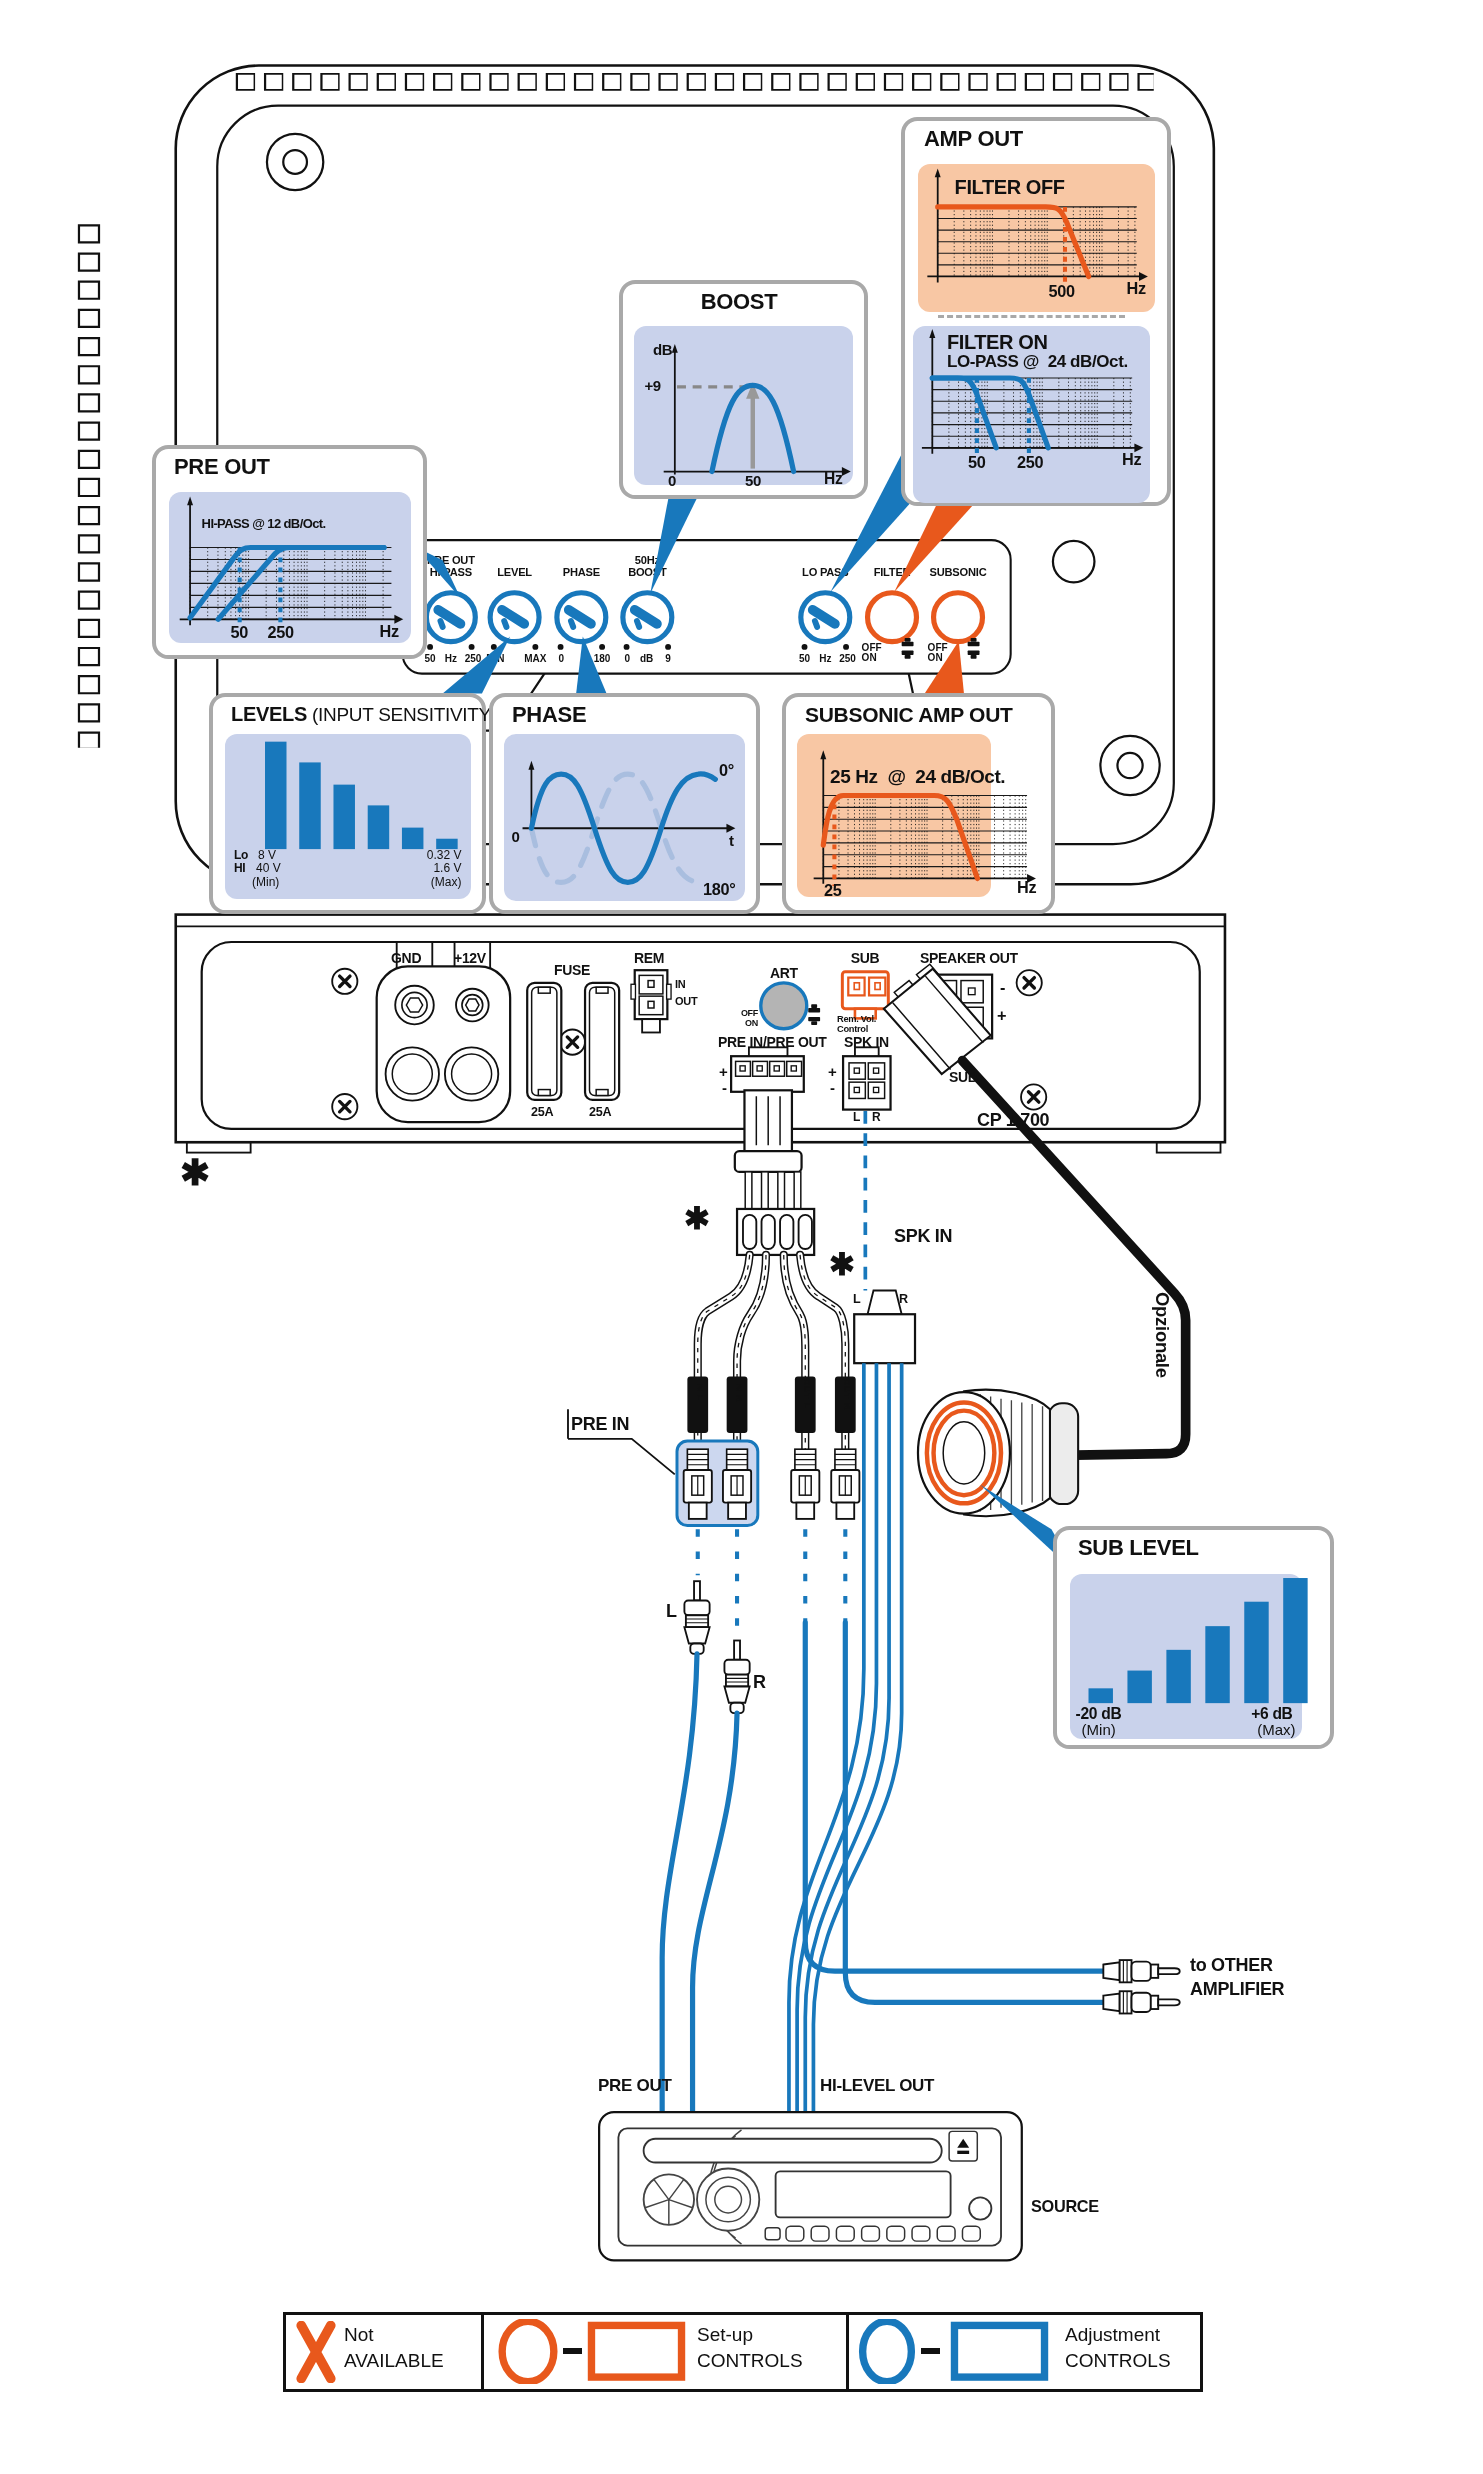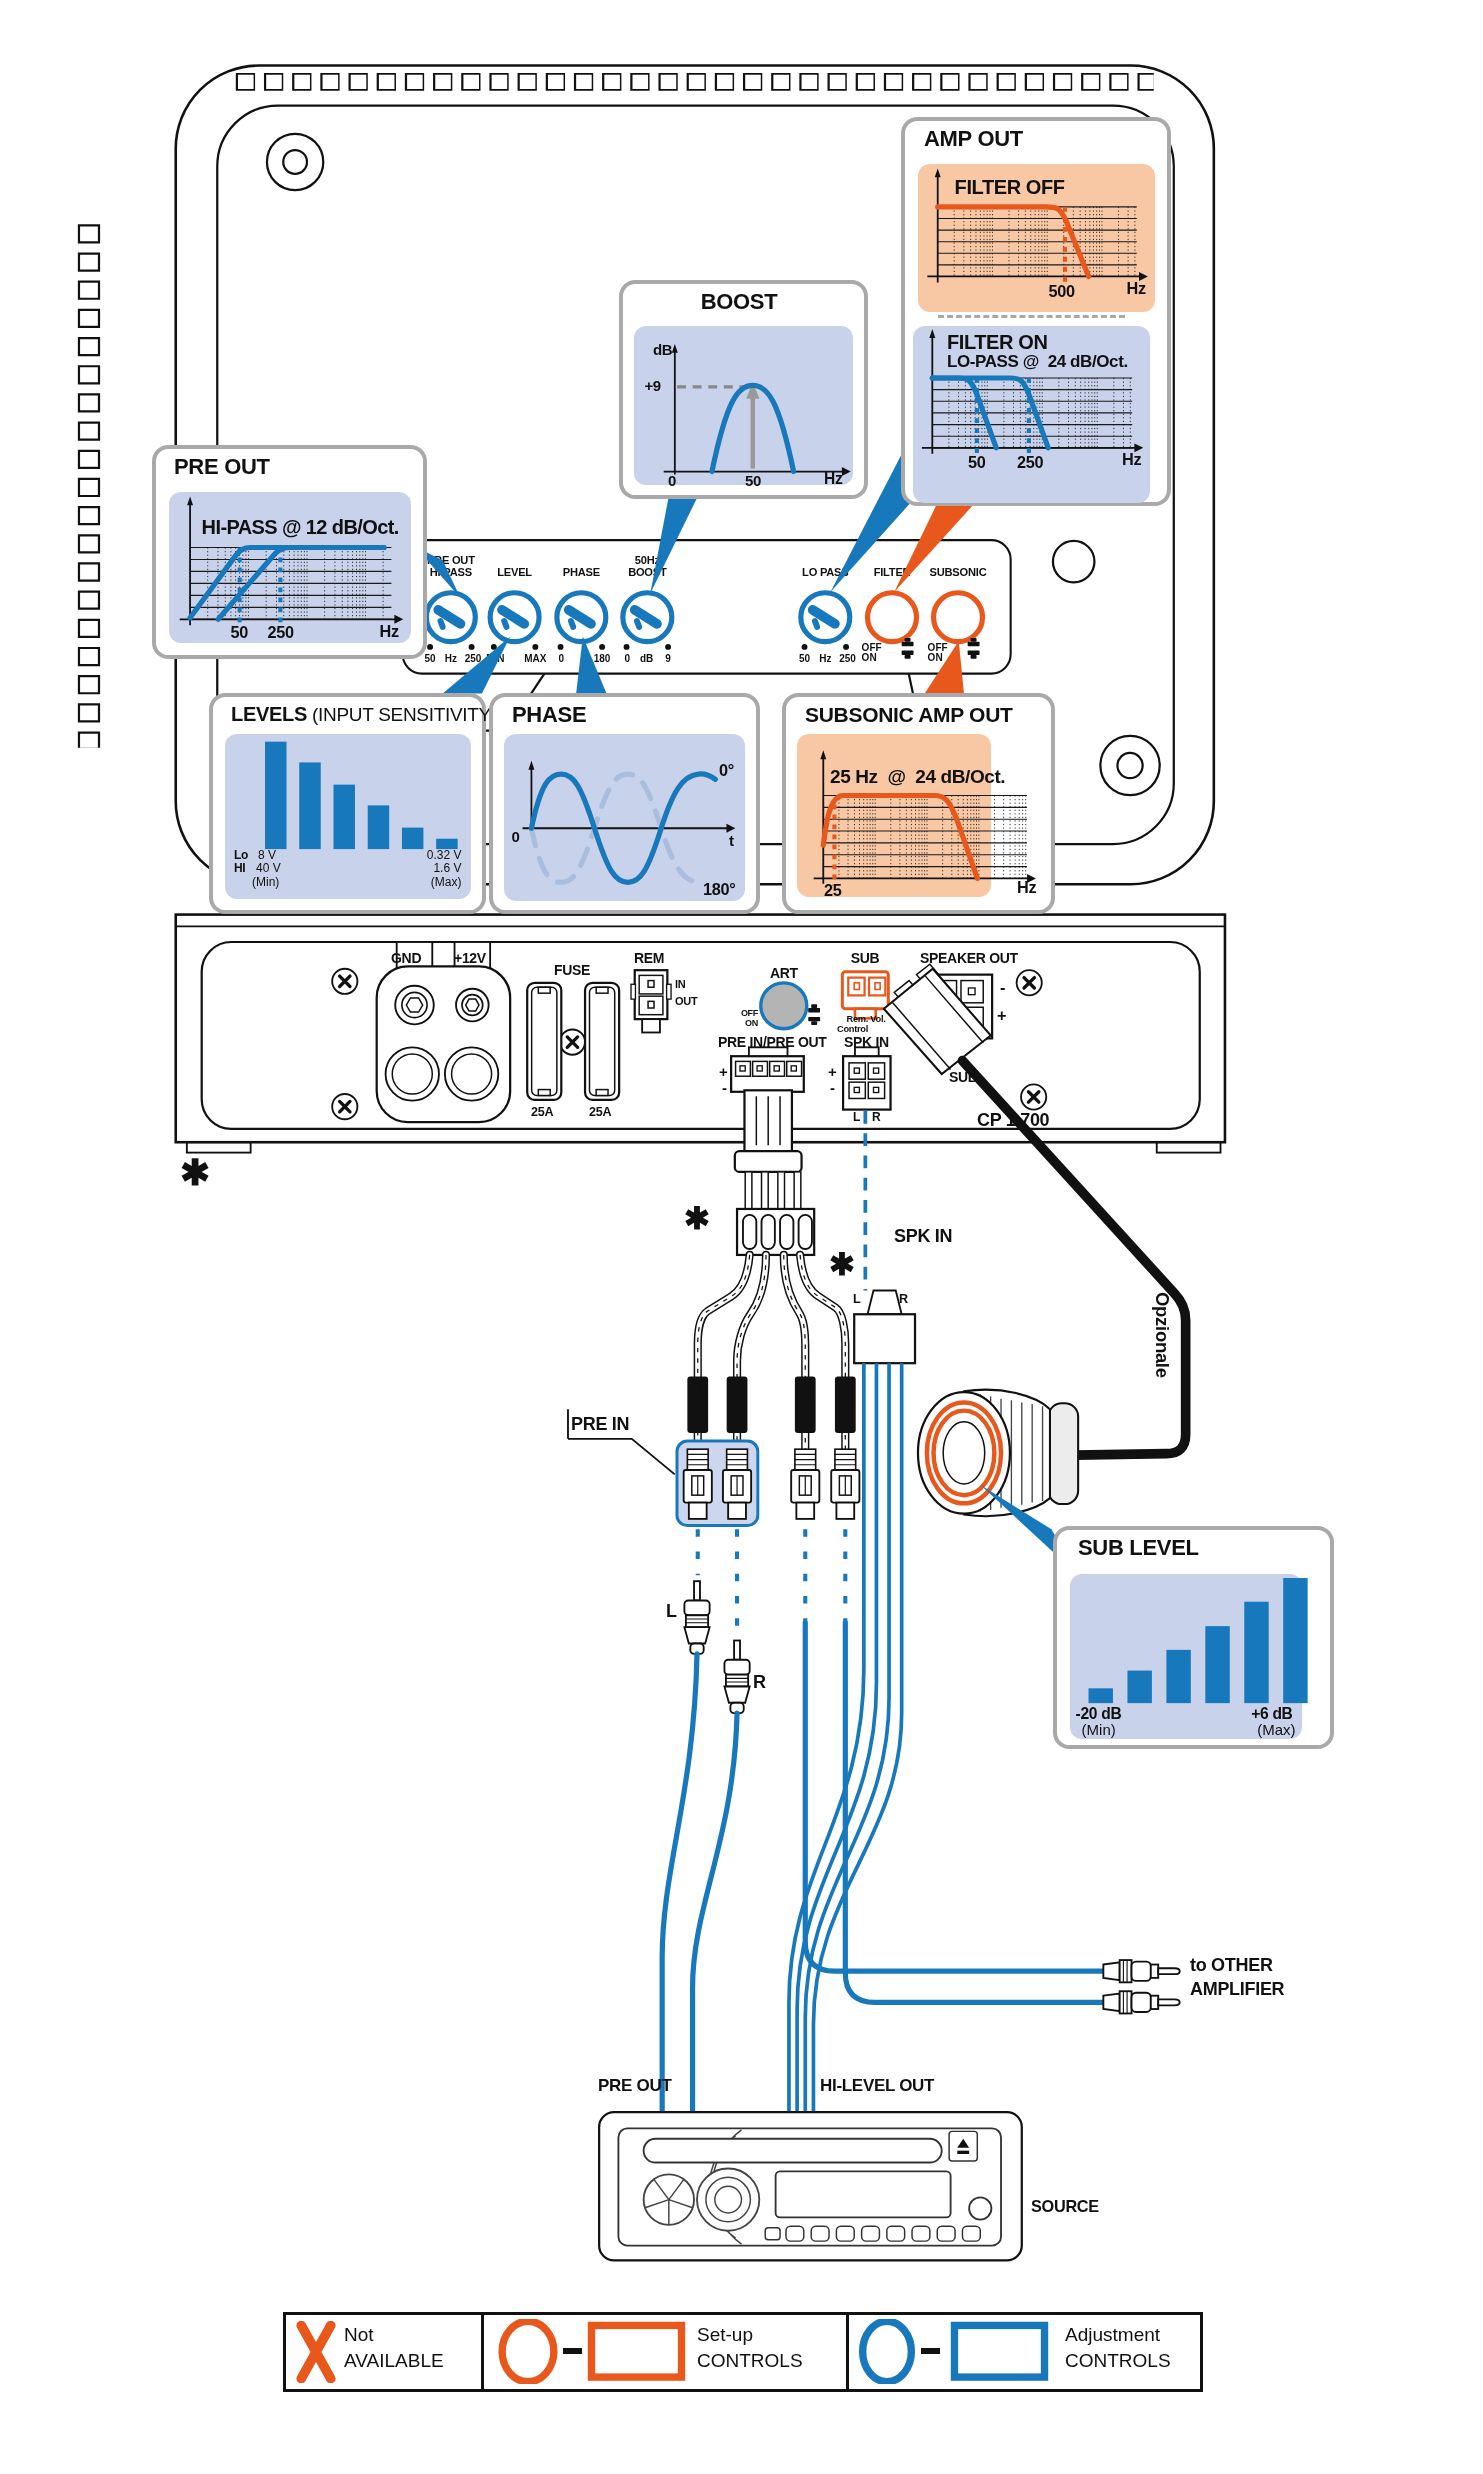--- a/index.html
+++ b/index.html
@@ -377,21 +377,21 @@
             <path class="gh" d="M28 75.0H300M28 91.2H300M28 107.3H300M28 123.5H300M28 139.7H300M28 155.8H300M28 172.0H300"></path>
             <path class="gv" d="M28.0 75V172M51.8 75V172M65.7 75V172M75.6 75V172M83.2 75V172M89.5 75V172M94.8 75V172M99.3 75V172M103.4 75V172M107.0 75V172M130.8 75V172M144.7 75V172M154.6 75V172M162.2 75V172M168.5 75V172M173.8 75V172M178.3 75V172M182.4 75V172M186.0 75V172M209.8 75V172M223.7 75V172M233.6 75V172M241.2 75V172M247.5 75V172M252.8 75V172M257.3 75V172M261.4 75V172M265.0 75V172M288.8 75V172"></path>
           </g>
       <path class="ax" d="M28,180 V16 M14,172 H306"></path>
       <polygon points="24,18 32,18 28,6" fill="#111"></polygon>
           <polygon points="304,166 304,178 316,172" fill="#111"></polygon>
       <path class="dcb" d="M95,75 V179 M150,75 V179"></path>
       <path class="cb" d="M28,170 L88,88 C96,78 100,75 110,75 H290"></path>
       <path class="cb" d="M66,172 L143,83 C151,76 155,75 165,75 H290"></path>
     </svg>
-    <span class="lb blue" style="left:33px;top:25px;font-size:20px;letter-spacing:-0.6px">HI-PASS @ 12 dB/Oct.</span>
+    <span class="lb blue" style="left:33px;top:25px;font-size:13px;letter-spacing:-0.6px">HI-PASS @ 12 dB/Oct.</span>
     <span class="lb" style="left:62px;top:132px;font-size:16.3px">50</span>
     <span class="lb" style="left:99px;top:132px;font-size:16.3px">250</span>
     <span class="lb" style="left:211px;top:131px;font-size:16.3px">Hz</span>
   </div>
 </div>
 
 <div class="callout" style="left:619px;top:280px;width:241px;height:211px">
   <span class="lb bt" style="left:0;top:7.4px;width:232px;text-align:center">BOOST</span>
   <div class="panel pb" style="left:11px;top:42px;width:219px;height:159px">
     <svg width="219" height="159" viewBox="0 0 295 214">
@@ -541,21 +541,21 @@
   <span class="lb" style="left:634px;top:951px;font-size:14px">REM</span>
   <span class="lb" style="left:675px;top:979px;font-size:11px">IN</span>
   <span class="lb" style="left:675px;top:996px;font-size:11px">OUT</span>
   <span class="lb" style="left:770px;top:966px;font-size:14px">ART</span>
   <span class="lb" style="left:725px;top:1009px;font-size:9px;width:33px;text-align:right">OFF</span>
   <span class="lb" style="left:725px;top:1019px;font-size:9px;width:33px;text-align:right">ON</span>
   <span class="lb" style="left:718px;top:1035px;font-size:14px">PRE IN/PRE OUT</span>
   <span class="lb" style="left:719px;top:1064px;font-size:15px">+</span>
   <span class="lb" style="left:722px;top:1080px;font-size:15px">-</span>
   <span class="lb" style="left:845px;top:951px;font-size:14px;width:40px;text-align:center">SUB</span>
-  <span class="lb" style="left:837px;top:1015px;font-size:9.3px;width:58px;text-align:center">Rem. Vol.</span>
+  <span class="lb" style="left:837px;top:1015px;font-size:9.3px;width:58px;text-align:left">Rem. Vol.</span>
   <span class="lb" style="left:837px;top:1025px;font-size:9.3px;width:58px;text-align:left">Control</span>
   <span class="lb" style="left:844px;top:1035px;font-size:14px;width:44px;text-align:center">SPK IN</span>
   <span class="lb" style="left:828px;top:1064px;font-size:15px">+</span>
   <span class="lb" style="left:830px;top:1080px;font-size:15px">-</span>
   <span class="lb" style="left:853px;top:1111px;font-size:12px">L</span>
   <span class="lb" style="left:872px;top:1111px;font-size:12px">R</span>
   <span class="lb" style="left:920px;top:951px;font-size:14px">SPEAKER OUT</span>
   <span class="lb" style="left:1000px;top:979px;font-size:16.3px">-</span>
   <span class="lb" style="left:997px;top:1007px;font-size:16.3px">+</span>
   <span class="lb" style="left:949px;top:1070px;font-size:14px">SUB</span>

